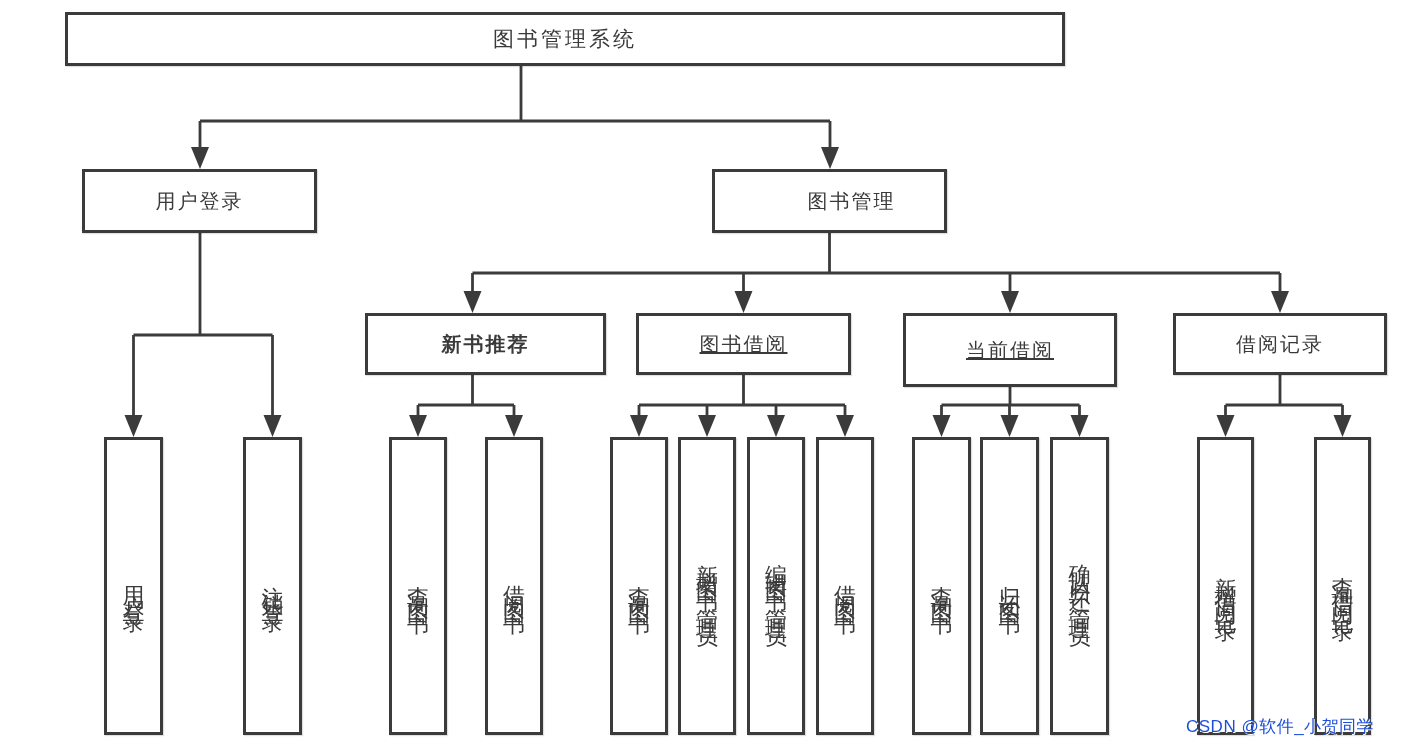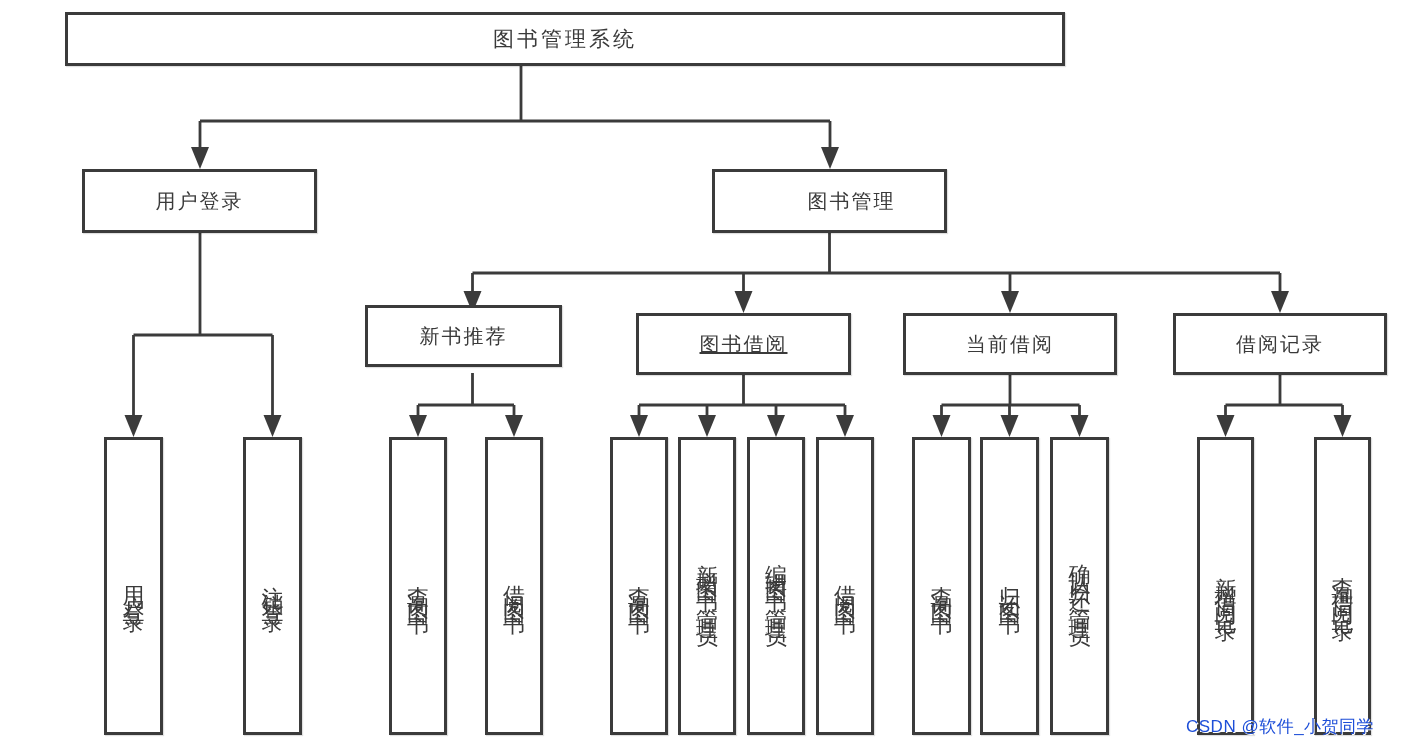--- a/index.html
+++ b/index.html
@@ -138,27 +138,27 @@
     <span class="h-label root-label">图书管理系统</span>
   </div>
 
   <div class="node" style="left:82px; top:169px; width:235px; height:64px;">
     <span class="h-label">用户登录</span>
   </div>
   <div class="node" style="left:712px; top:169px; width:235px; height:64px;padding-left:44px;">
     <span class="h-label">图书管理</span>
   </div>
 
-  <div class="node" style="left:365px; top:305px; width:197px; height:62px;">
+  <div class="node" style="left:365px; top:313px; width:241px; height:62px;font-weight:bold;">
     <span class="h-label">新书推荐</span>
   </div>
   <div class="node" style="left:636px; top:313px; width:215px; height:62px;text-decoration:underline;">
     <span class="h-label">图书借阅</span>
   </div>
-  <div class="node" style="left:903px; top:313px; width:214px; height:62px;">
+  <div class="node" style="left:903px; top:313px; width:214px; height:74px;text-decoration:underline;">
     <span class="h-label">当前借阅</span>
   </div>
   <div class="node" style="left:1173px; top:313px; width:214px; height:62px;">
     <span class="h-label">借阅记录</span>
   </div>
 
   <div class="node" style="left:104px; top:437px; width:59px; height:298px;">
     <span class="v-label">用户登录</span>
   </div>
   <div class="node" style="left:243px; top:437px; width:59px; height:298px;">

